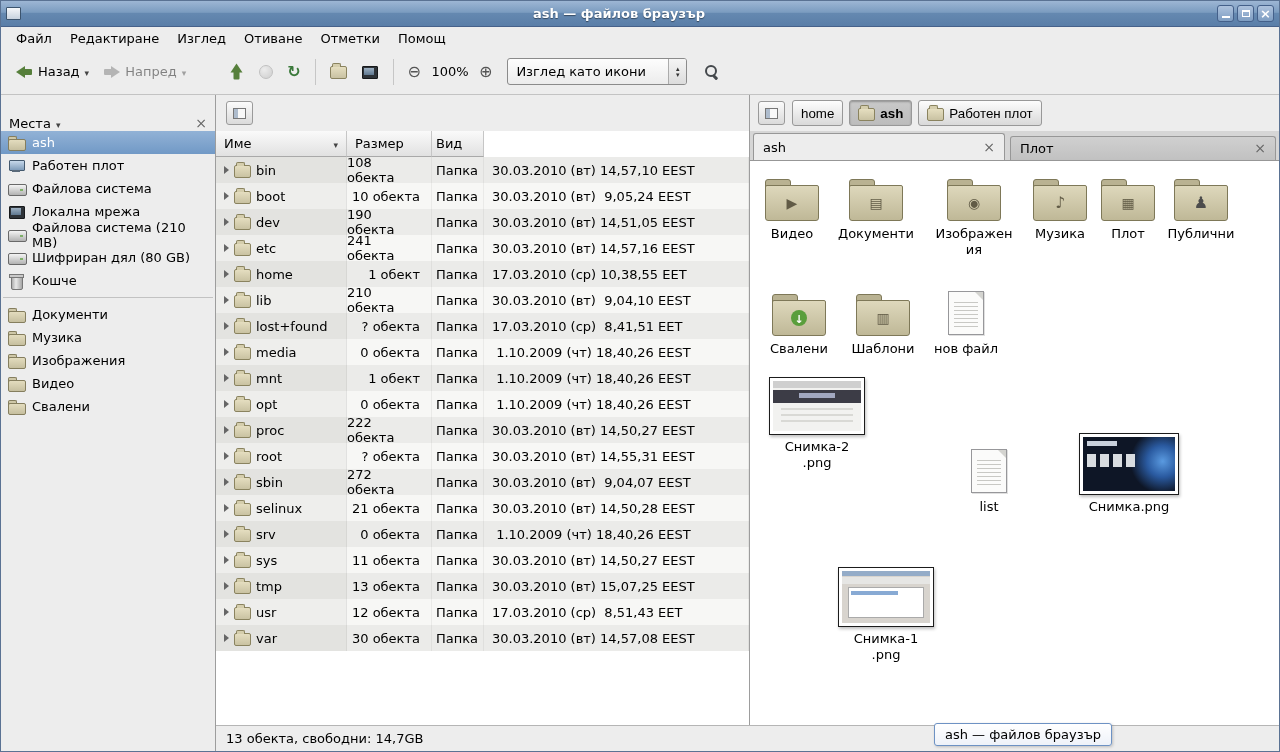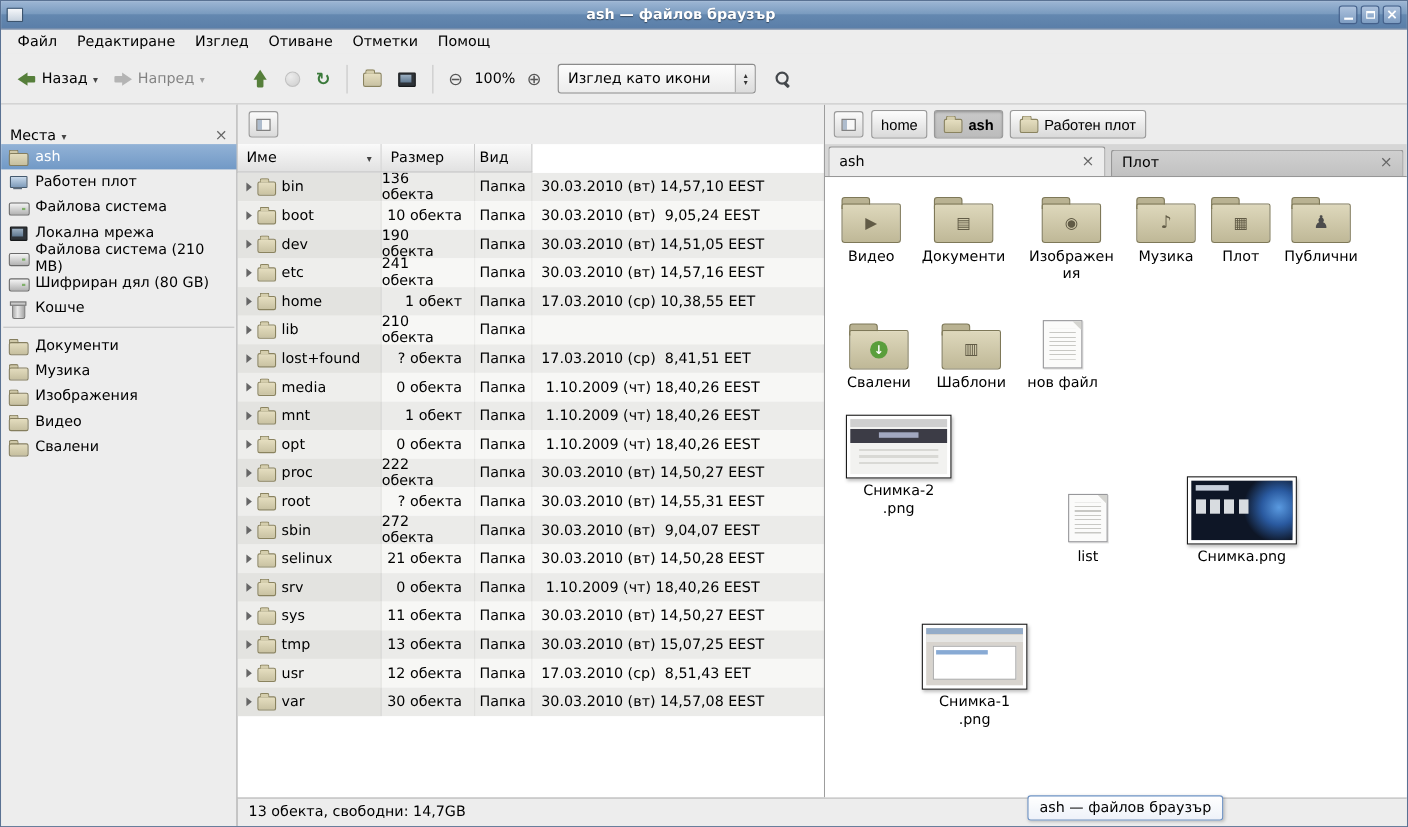--- a/index.html
+++ b/index.html
@@ -324,21 +324,21 @@
             <div class="ch ch-size">Размер</div>
             <div class="ch ch-type">Вид</div>
           </div>
           <div class="rows">
   <div class="lrow">
     <div class="cell cname">
       <span class="exp"></span>
       <span class="mfolder"></span>
       <span>bin</span>
     </div>
-    <div class="cell csize">136 обекта</div>
+    <div class="cell csize">108 обекта</div>
     <div class="cell ctype">Папка</div>
     <div class="cell cdate">30.03.2010 (вт) 14,57,10 EEST</div>
   </div>
 
   <div class="lrow">
     <div class="cell cname">
       <span class="exp"></span>
       <span class="mfolder"></span>
       <span>boot</span>
     </div>
@@ -381,20 +381,21 @@
   </div>
 
   <div class="lrow">
     <div class="cell cname">
       <span class="exp"></span>
       <span class="mfolder"></span>
       <span>lib</span>
     </div>
     <div class="cell csize">210 обекта</div>
     <div class="cell ctype">Папка</div>
+    <div class="cell cdate">30.03.2010 (вт)  9,04,10 EEST</div>
   </div>
 
   <div class="lrow">
     <div class="cell cname">
       <span class="exp"></span>
       <span class="mfolder"></span>
       <span>lost+found</span>
     </div>
     <div class="cell csize">? обекта</div>
     <div class="cell ctype">Папка</div>

